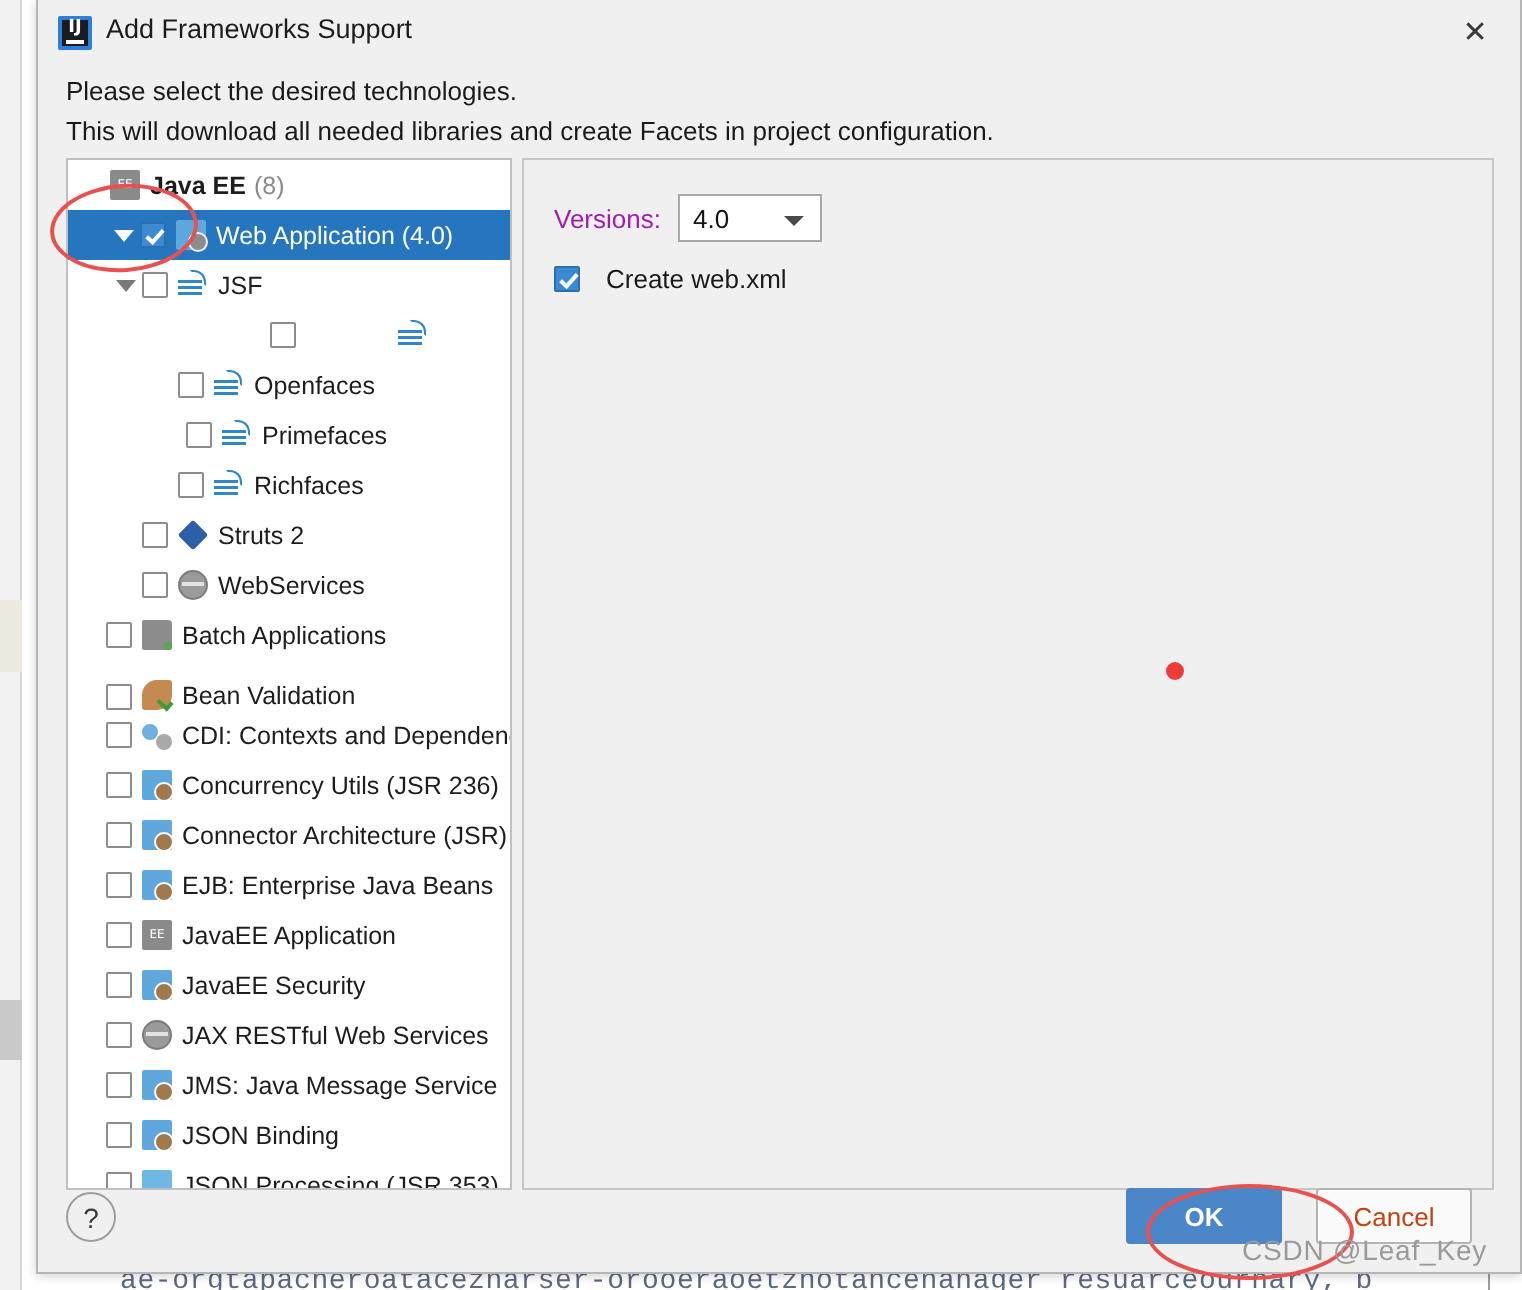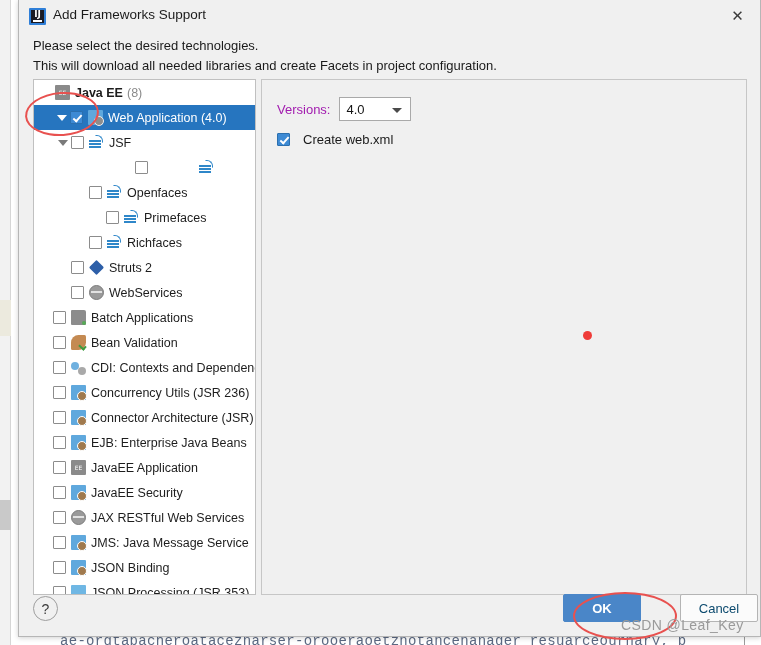--- a/index.html
+++ b/index.html
@@ -219,21 +219,21 @@
   .btn {
     position: absolute; top: 0; height: 28px; font-size: 13px;
     display: flex; align-items: center; justify-content: center; cursor: pointer;
     border-radius: 2px;
   }
   .btn-ok {
     right: 121px; width: 78px; background: #4a86c8; color: #ffffff;
     border: 1px solid #4a86c8; font-weight: bold;
   }
   .btn-cancel {
-    right: 4px; width: 78px; background: #fbfbfb; color: #0c4a6e;
+    right: 26px; width: 78px; background: #fbfbfb; color: #c2410c;
     border: 1px solid #b4b4b4;
   }
 
   
   .anno-ellipse {
     position: absolute; border: 2px solid #e8514f; border-radius: 50%;
     pointer-events: none;
   }
   #anno-web { left: 25px; top: 92px; width: 74px; height: 44px; transform: rotate(-4deg); }
   #anno-ok  { left: 573px; top: 592px; width: 104px; height: 48px; }
@@ -306,21 +306,21 @@
             <span class="cbx"></span>
             <span class="ic ic-jsf"></span>
             <span class="tlabel">Icefaces</span>
           </div>
           <div class="trow" style="padding-left: 42px;">
             <span class="twisty-sp"></span>
             <span class="cbx"></span>
             <span class="ic ic-jsf"></span>
             <span class="tlabel">Openfaces</span>
           </div>
-          <div class="trow" style="padding-left: 59px;">
+          <div class="trow" style="padding-left: 46px;">
             <span class="twisty-sp"></span>
             <span class="cbx"></span>
             <span class="ic ic-jsf"></span>
             <span class="tlabel">Primefaces</span>
           </div>
           <div class="trow" style="padding-left: 42px;">
             <span class="twisty-sp"></span>
             <span class="cbx"></span>
             <span class="ic ic-jsf"></span>
             <span class="tlabel">Richfaces</span>
@@ -336,21 +336,21 @@
             <span class="cbx"></span>
             <span class="ic ic-globe"></span>
             <span class="tlabel">WebServices</span>
           </div>
           <div class="trow" style="padding-left: 6px;">
             <span class="twisty-sp"></span>
             <span class="cbx"></span>
             <span class="ic ic-batch"></span>
             <span class="tlabel">Batch Applications</span>
           </div>
-          <div class="trow" style="padding-left: 6px;">
+          <div class="trow" style="padding-left: 6px; align-items: flex-end;">
             <span class="twisty-sp"></span>
             <span class="cbx"></span>
             <span class="ic ic-bean"></span>
             <span class="tlabel">Bean Validation</span>
           </div>
           <div class="trow" style="padding-left: 6px;">
             <span class="twisty-sp"></span>
             <span class="cbx"></span>
             <span class="ic ic-cdi"></span>
             <span class="tlabel">CDI: Contexts and Dependency Injection</span>

